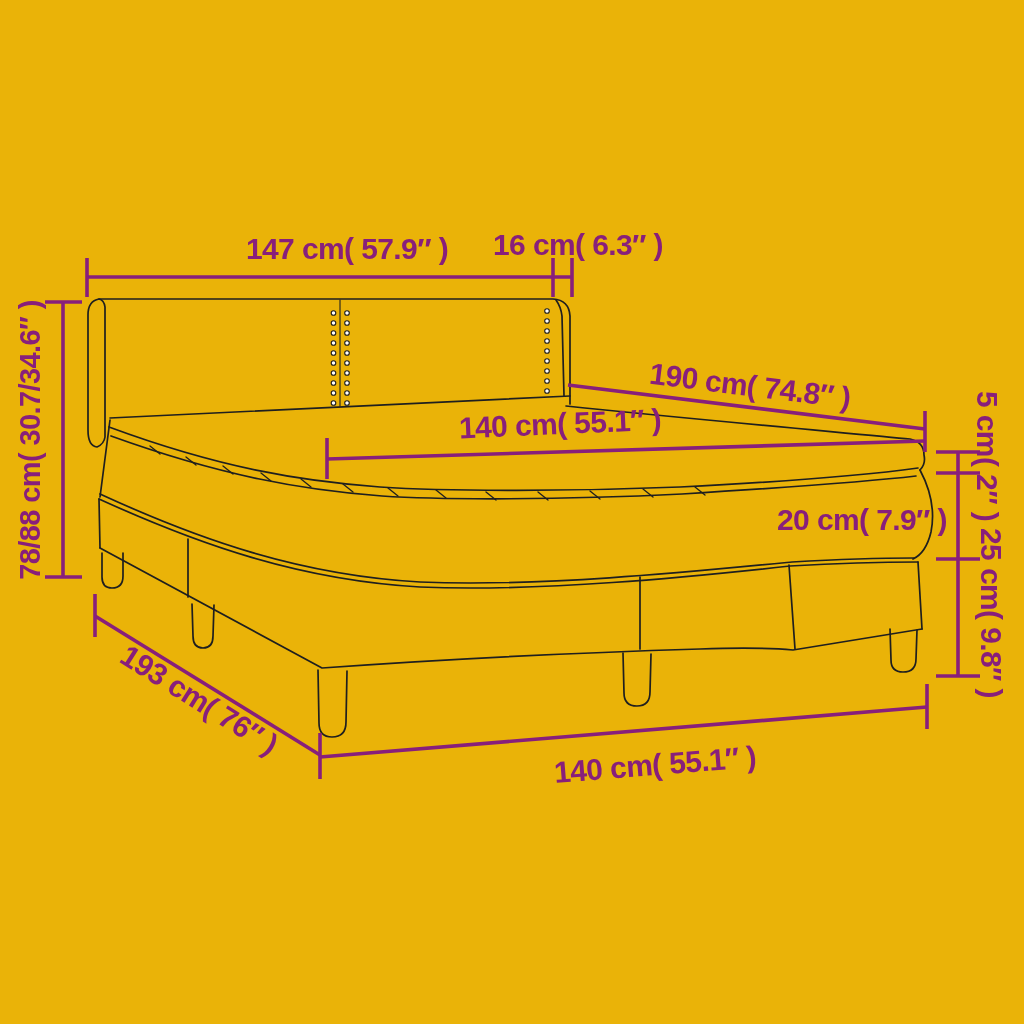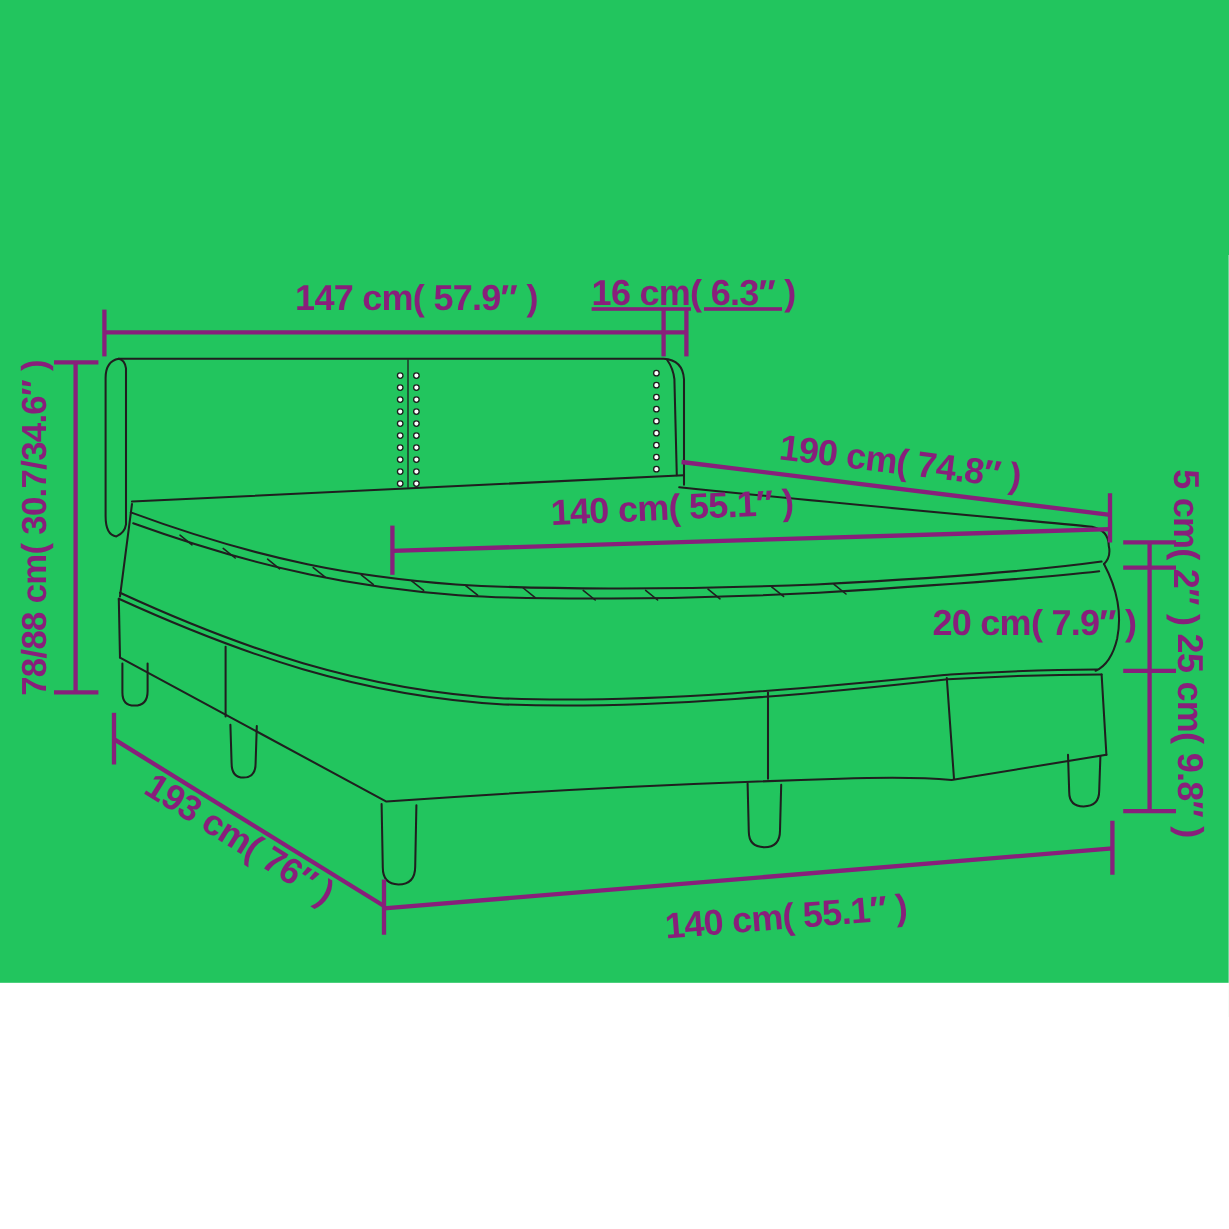--- a/index.html
+++ b/index.html
@@ -1,17 +1,17 @@
 <!DOCTYPE html>
 <html><head>
 <meta charset="utf-8">
 <style>
   html,body{margin:0;padding:0;background:#ffffff;}
   body{width:1024px;height:1024px;font-family:"Liberation Sans",sans-serif;}
-  .stage{position:relative;width:1024px;height:819px;background:#22c55e;overflow:hidden;}
+  .stage{position:relative;width:1024px;height:1024px;background:#eab308;overflow:hidden;}
   .stage svg{position:absolute;left:0;top:0;}
   .dim-label{
     position:absolute;
     color:#881F7B;
     font-weight:700;
     font-size:30px;
     line-height:1;
     white-space:nowrap;
     letter-spacing:-0.6px;
   }
@@ -157,21 +157,21 @@
       <g>
         <path d="M 320,757 L 927,707"></path>
         <path d="M 320,733 L 320,779"></path>
         <path d="M 927,684 L 927,729"></path>
       </g>
     </g>
   </svg>
 
   <div class="dim-label" style="left:347px;top:249px;transform:translate(-50%,-50%);">147 cm( 57.9″ )</div>
 
-  <div class="dim-label" style="left:578px;top:245px;transform:translate(-50%,-50%);text-decoration:underline;">16 cm( 6.3″ )</div>
+  <div class="dim-label" style="left:578px;top:245px;transform:translate(-50%,-50%);">16 cm( 6.3″ )</div>
 
   <div class="dim-label" style="left:750px;top:386px;transform:translate(-50%,-50%) rotate(7deg);">190 cm( 74.8″ )</div>
 
   <div class="dim-label" style="left:560px;top:424px;transform:translate(-50%,-50%) rotate(-2.5deg);">140 cm( 55.1″ )</div>
 
   <div class="dim-label" style="left:987px;top:456px;transform:translate(-50%,-50%) rotate(90deg);">5 cm( 2″ )</div>
 
   <div class="dim-label" style="left:862px;top:520px;transform:translate(-50%,-50%);">20 cm( 7.9″ )</div>
 
   <div class="dim-label" style="left:991px;top:613px;transform:translate(-50%,-50%) rotate(90deg);">25 cm( 9.8″ )</div>

